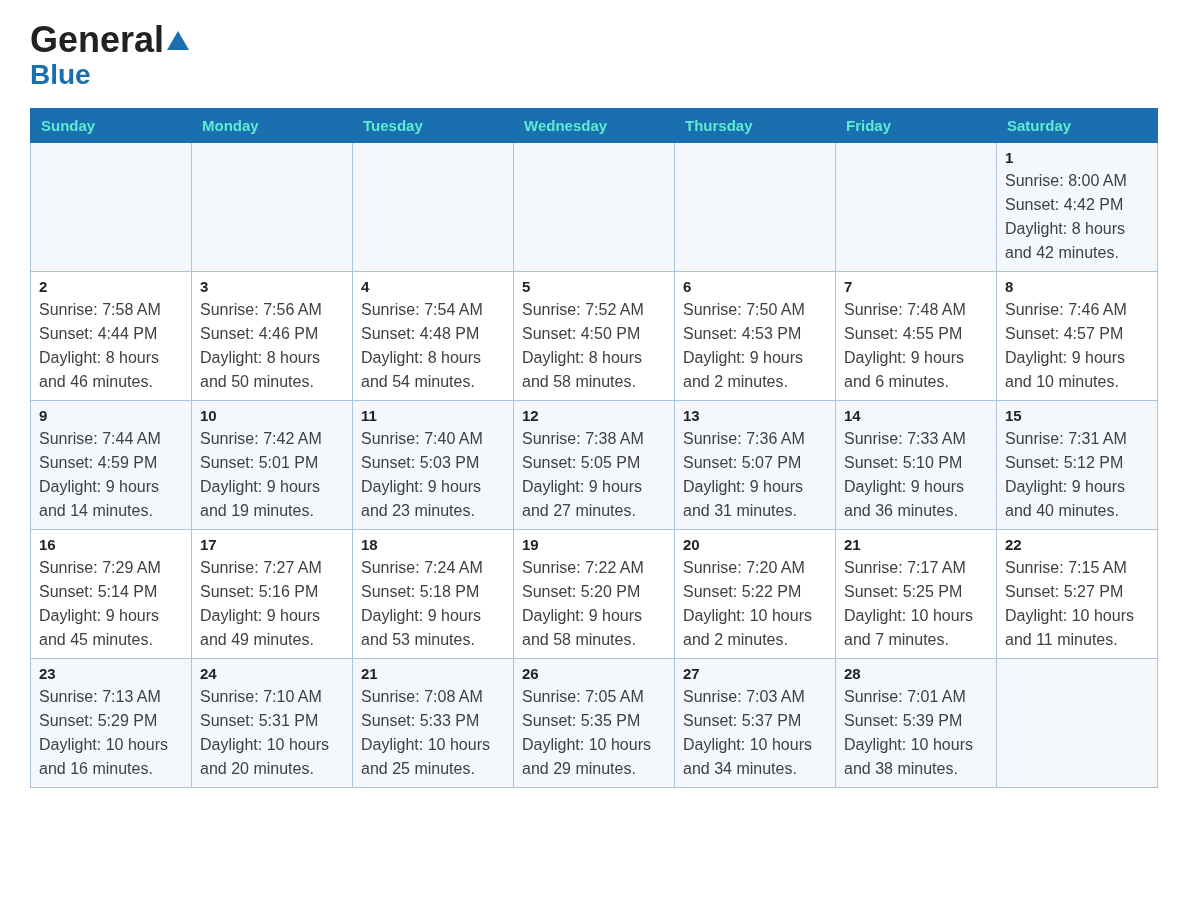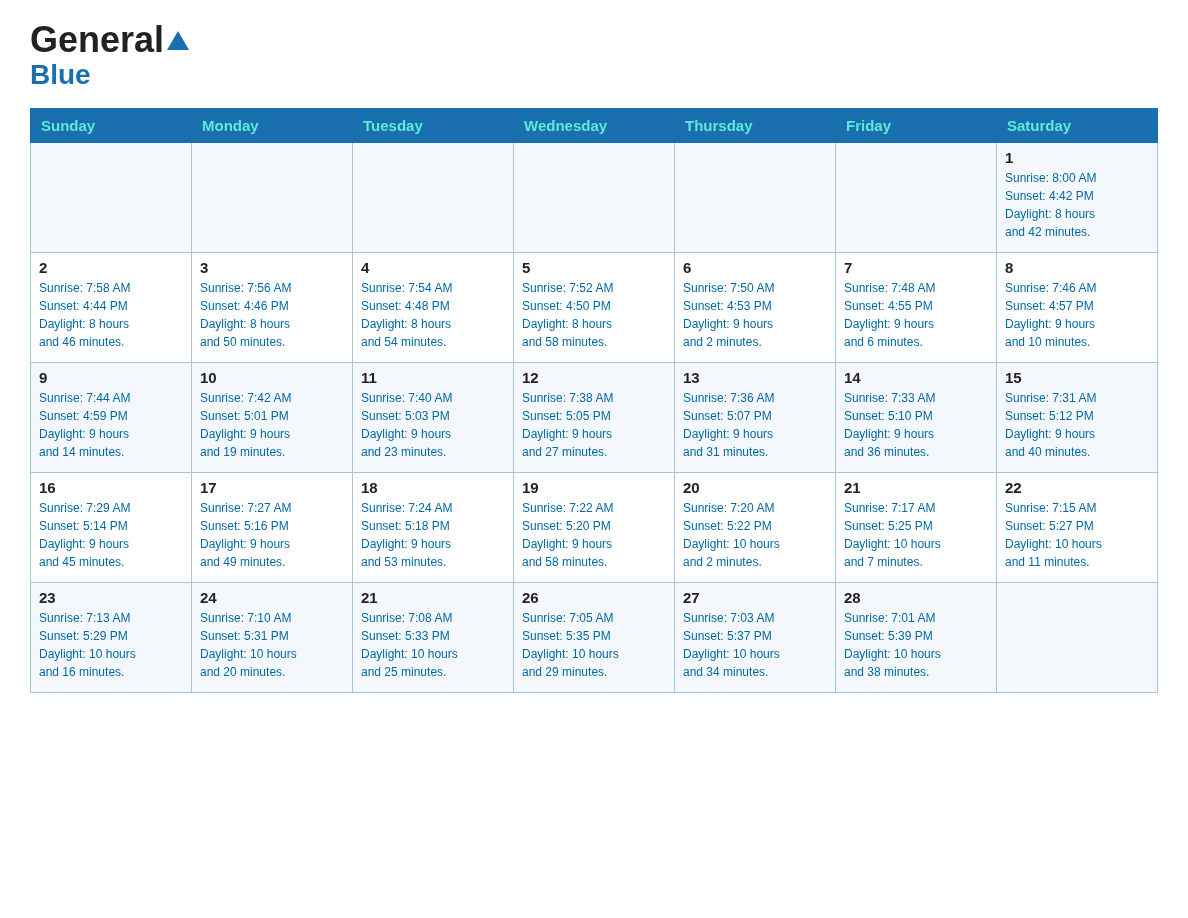--- a/index.html
+++ b/index.html
@@ -65,22 +65,22 @@
       background: #fff;
     }
     
     .day-num {
       font-size: 15px;
       font-weight: bold;
       display: block;
       margin-bottom: 3px;
     }
     .day-info {
-      font-size: 12px;
-      color: #0369a1;
+      font-size: 16px;
+      color: #404040;
       line-height: 1.5;
     }
     td.empty {
       background: #f9f9f9;
     }
     
     .logo-container {
       display: flex;
       flex-direction: column;
       line-height: 1.1;

